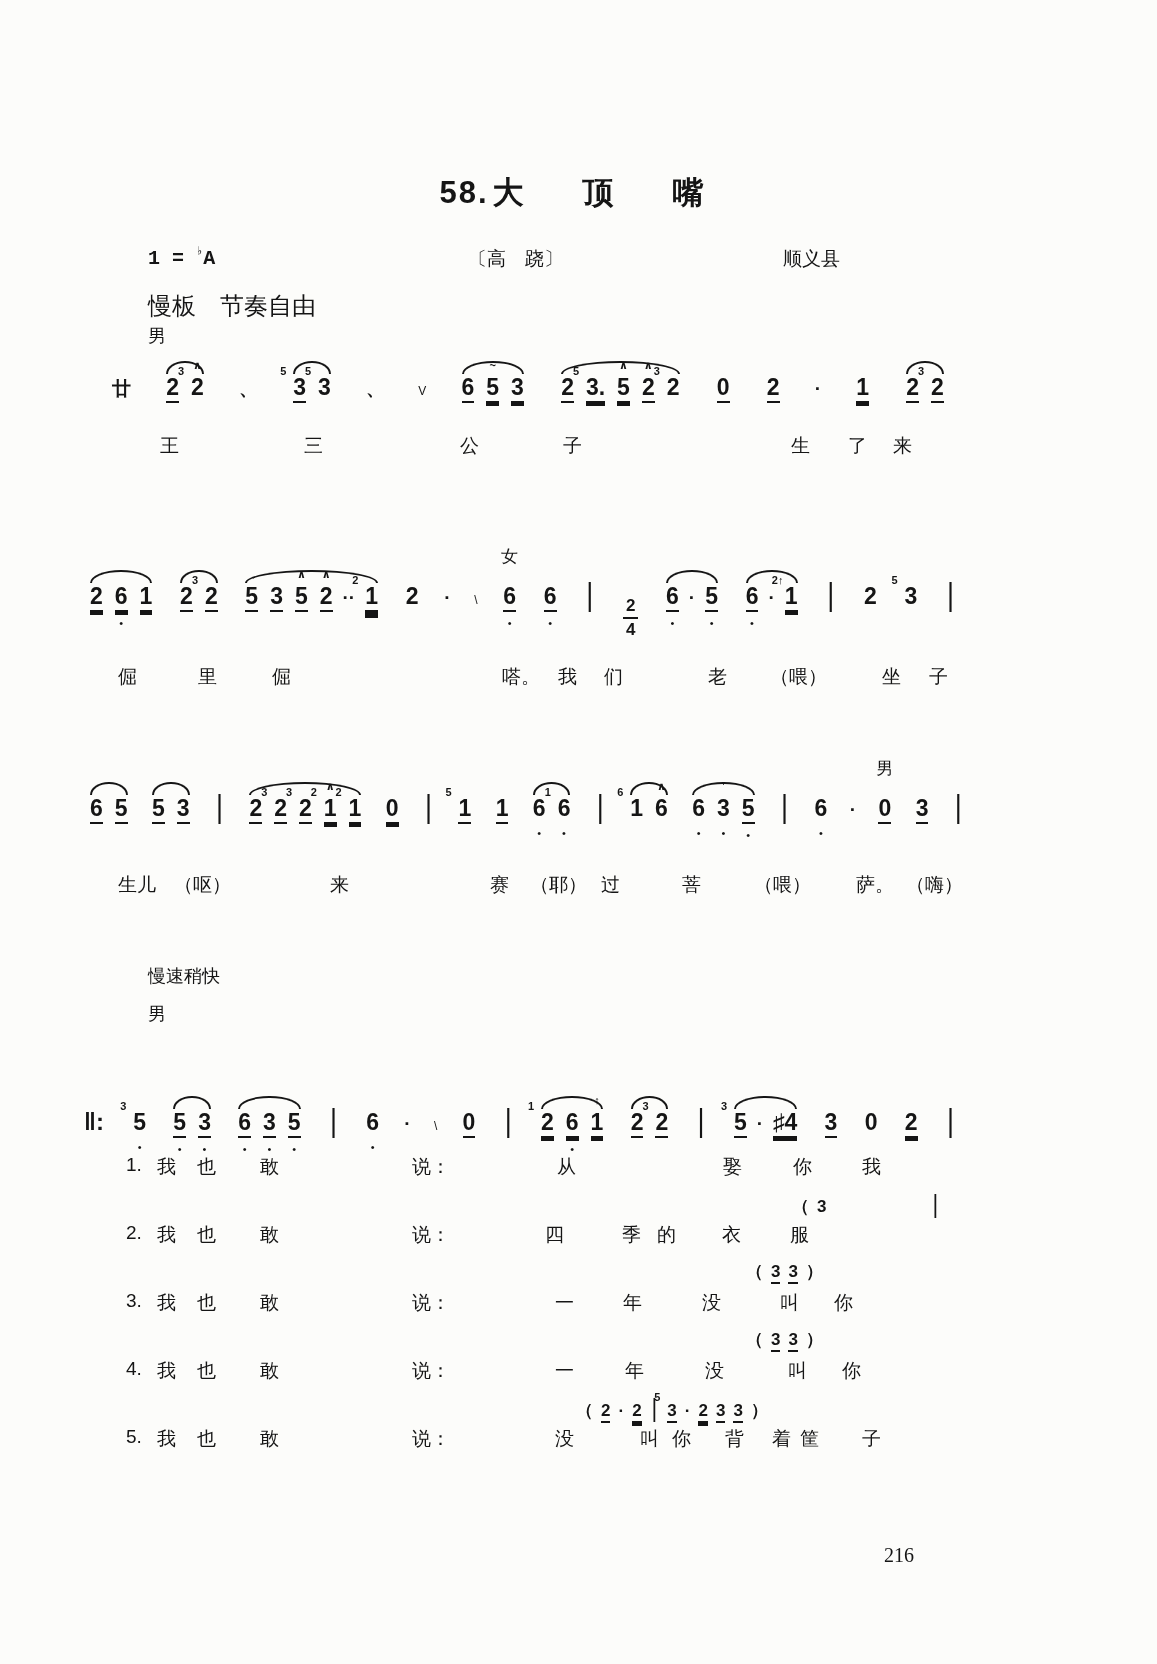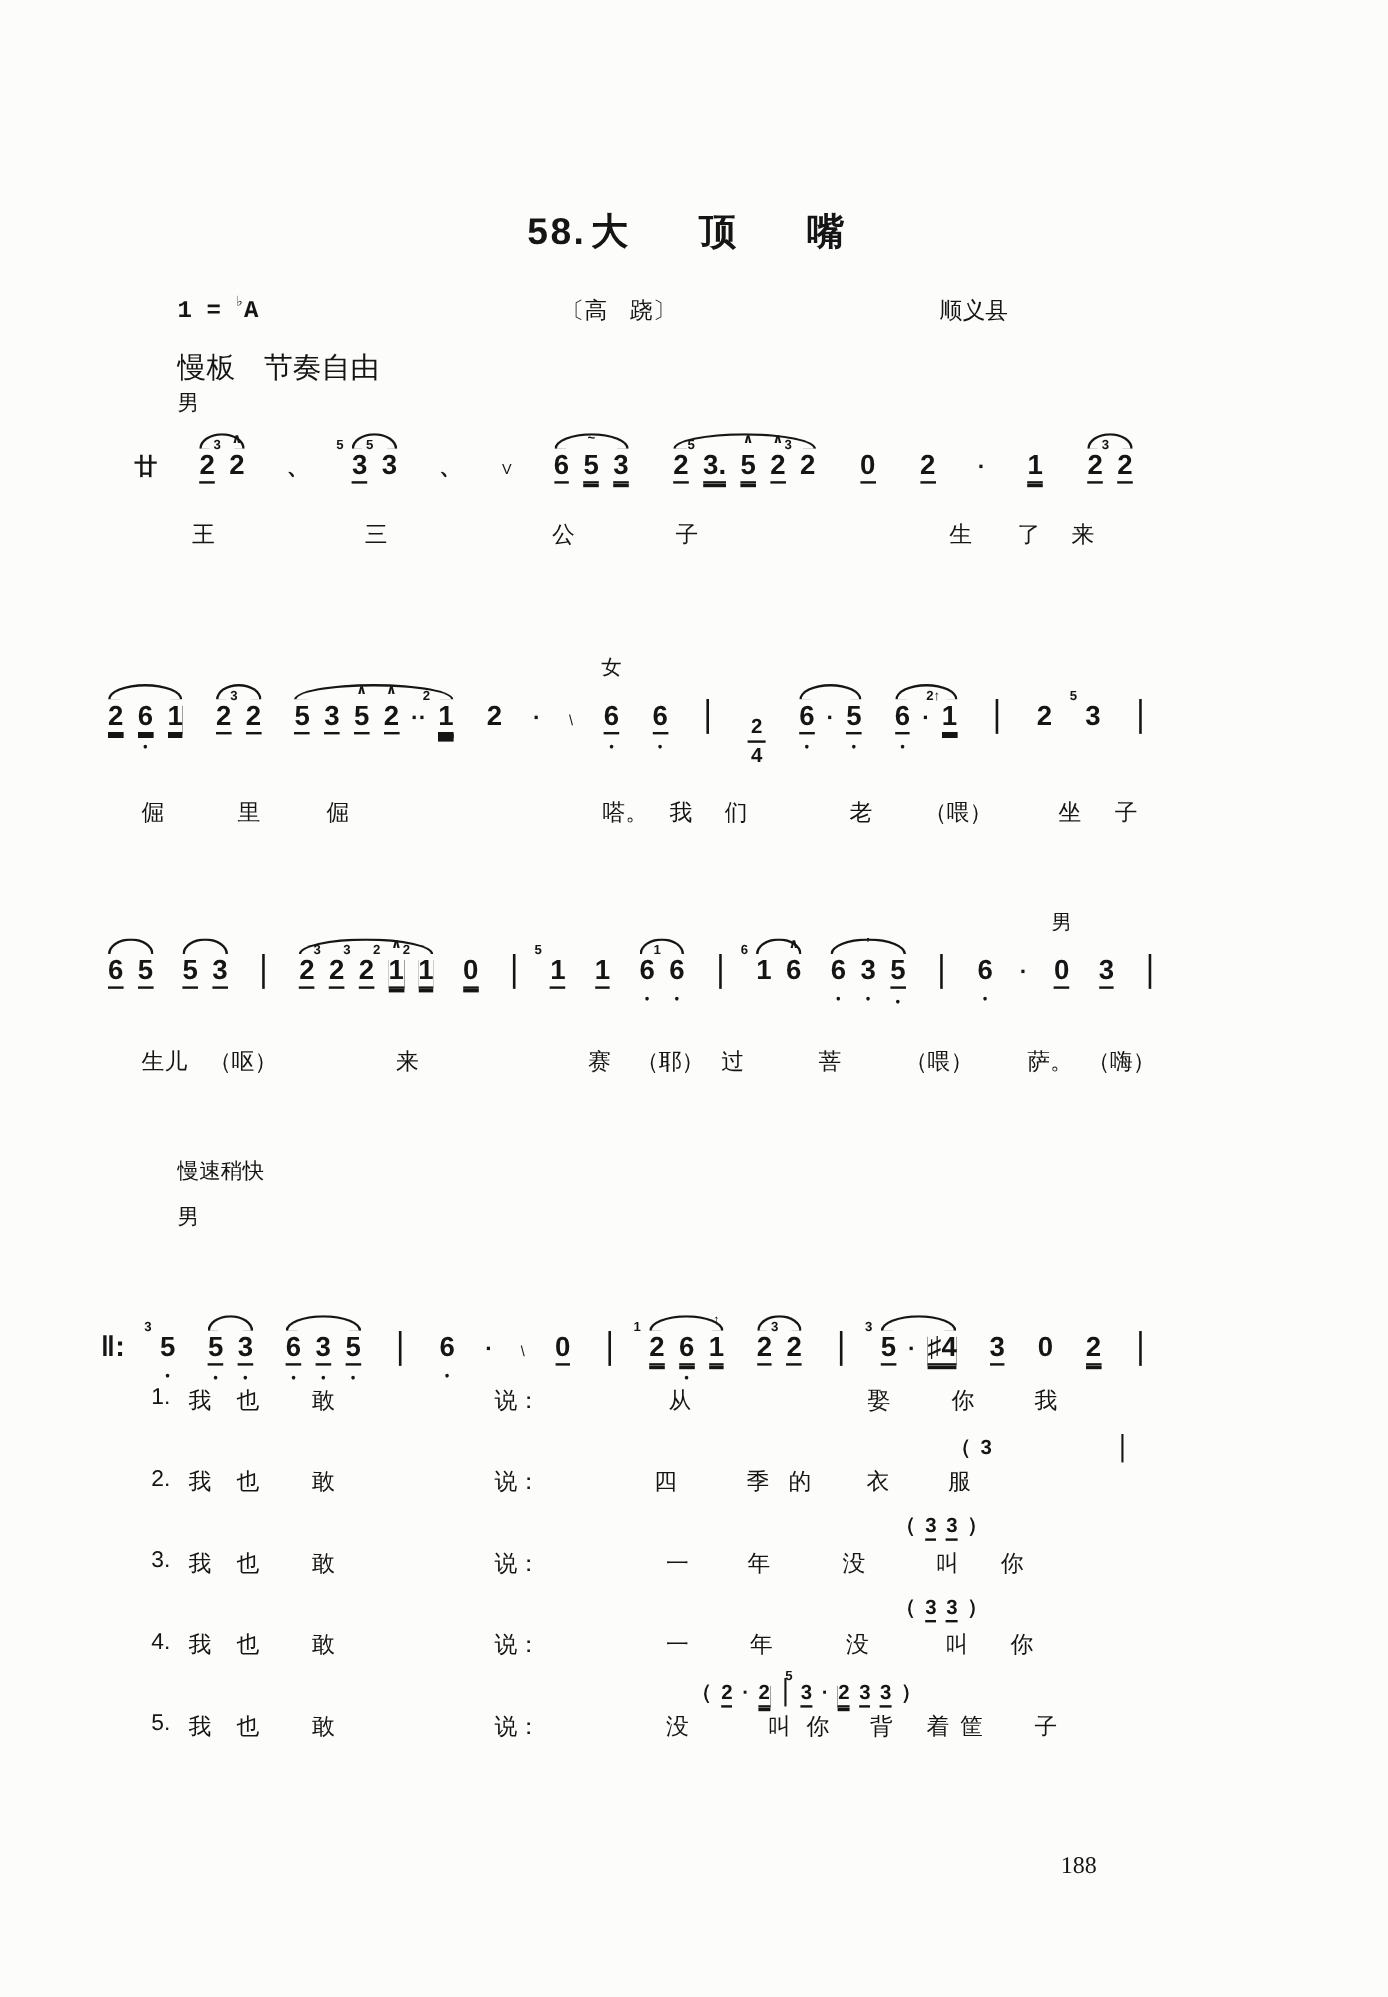--- a/index.html
+++ b/index.html
@@ -376,13 +376,13 @@
       <span class="verse-word" style="left: 443px;">没</span>
       <span class="verse-word" style="left: 528px;">叫</span>
       <span class="verse-word" style="left: 560px;">你</span>
       <span class="verse-word" style="left: 613px;">背</span>
       <span class="verse-word" style="left: 660px;">着</span>
       <span class="verse-word" style="left: 688px;">筐</span>
       <span class="verse-word" style="left: 750px;">子</span>
     </div>
   </div>
 
-<div class="abs page-num">188</div>
+<div class="abs page-num">216</div>
 
 </body></html>

